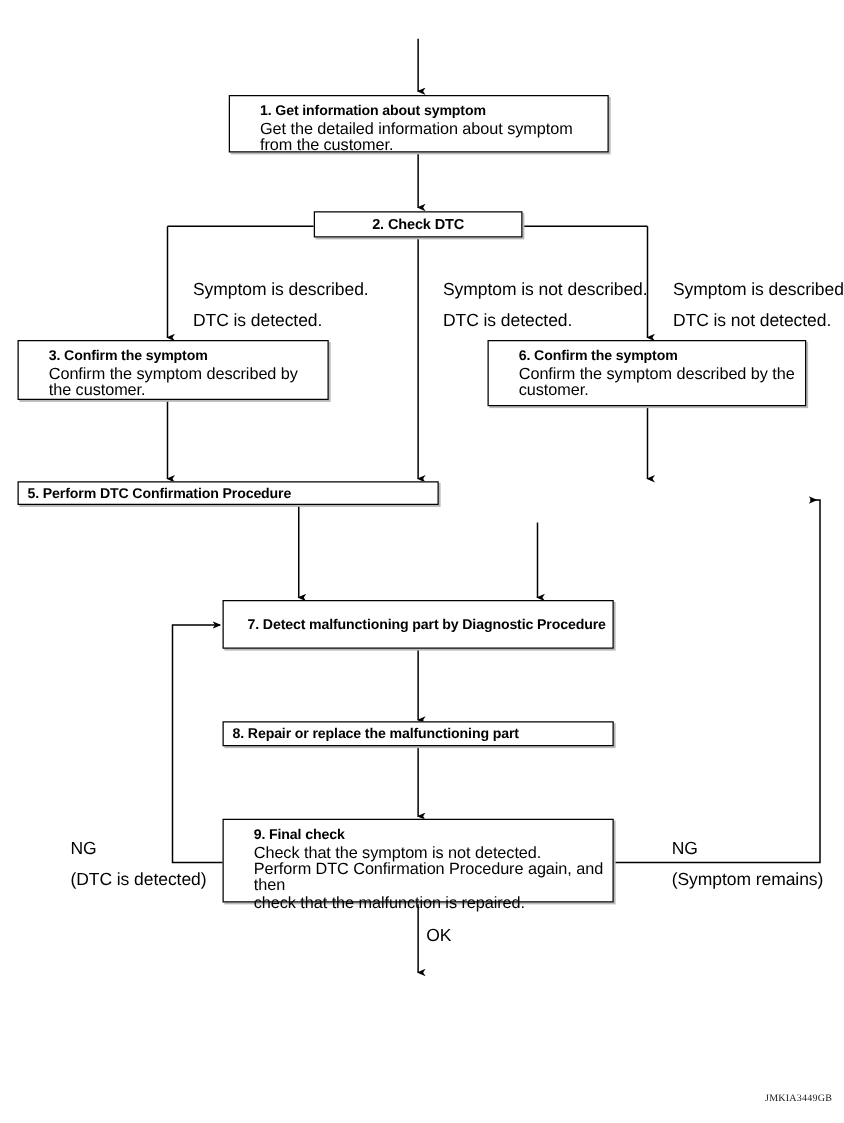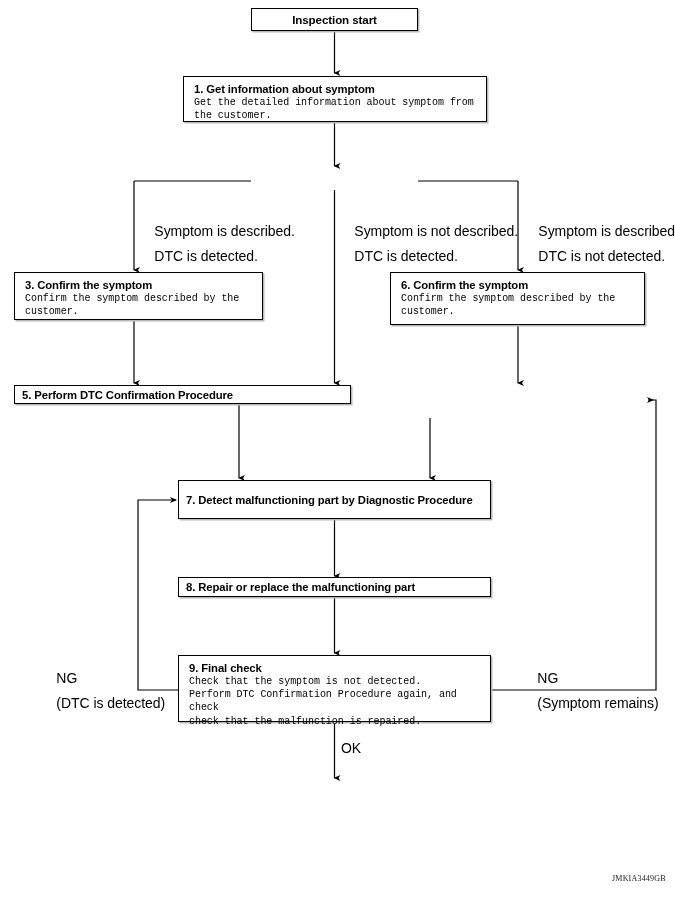--- a/index.html
+++ b/index.html
@@ -35,36 +35,35 @@
     background: #ffffff;
     box-shadow: 1.5px 1.5px 0 0 #b9b9b9;
   }
   .node-title {
     font-weight: bold;
     font-size: 11.3px;
     line-height: 14px;
     letter-spacing: -0.1px;
   }
   .node-body {
-    font-size: 10px;
+    font-size: 13px;
     line-height: 13.2px;
     letter-spacing: -0.05px;
-    font-family: Liberation Mono, monospace;
   }
   .terminal {
     display: flex;
     align-items: center;
     justify-content: center;
   }
   .terminal .node-title {
     font-size: 11.6px;
     text-align: center;
   }
   .padded {
-    padding: 5px 7px 5px 10px;
+    padding: 5px 7px 5px 24px;
   }
   .edge-label {
     position: absolute;
     font-size: 14px;
     line-height: 12.6px;
     letter-spacing: -0.05px;
     white-space: pre;
   }
   .figure-id {
     position: absolute;
@@ -122,29 +121,29 @@
       <path d="M334.5,597 L334.5,653" marker-end="url(#arrow-down)"></path>
 
       <path d="M334.5,722 L334.5,778" marker-end="url(#arrow-down)"></path>
 
       <path d="M179,690 L138,690 L138,500 L176,500" marker-end="url(#arrow-right)"></path>
 
       <path d="M490,690 L656,690 L656,400 L648,400" marker-end="url(#arrow-left)"></path>
     </g>
   </svg>
 
-  <div class="node terminal" style="left:251px; top:8px; width:167px; height:23px;">
-    <span class="node-title">Inspection start</span>
-  </div>
 
   <div class="node padded" style="left:183px; top:76px; width:304px; height:46px;">
     <div class="node-title">1. Get information about symptom</div>
     <div class="node-body">Get the detailed information about symptom from the customer.</div>
   </div>
 
+  <div class="node terminal" style="left:251px; top:169px; width:167px; height:21px;">
+    <span class="node-title">2. Check DTC</span>
+  </div>
 
   <div class="edge-label" style="left:139px; top:212px;">
     <span>Symptom is described.</span><br>
     <span>DTC is detected.</span>
   </div>
   <div class="edge-label" style="left:339px; top:212px;">
     <span>Symptom is not described.</span><br>
     <span>DTC is detected.</span>
   </div>
   <div class="edge-label" style="left:523px; top:212px;">
@@ -160,32 +159,32 @@
   <div class="node padded" style="left:390px; top:272px; width:255px; height:53px;">
     <div class="node-title">6. Confirm the symptom</div>
     <div class="node-body">Confirm the symptom described by the customer.</div>
   </div>
 
   <div class="node" style="left:14px; top:385px; width:337px; height:19px; display:flex; align-items:center; padding-left:7px;">
     <span class="node-title">5. Perform DTC Confirmation Procedure</span>
   </div>
 
 
-  <div class="node" style="left:178px; top:480px; width:313px; height:39px; display:flex; align-items:center; padding-left:7px;">
+  <div class="node" style="left:178px; top:480px; width:313px; height:39px; display:flex; align-items:center; padding-left:19px;">
     <span class="node-title hang">7. Detect malfunctioning part by Diagnostic Procedure</span>
   </div>
 
   <div class="node" style="left:178px; top:577px; width:313px; height:20px; display:flex; align-items:center; padding-left:7px;">
     <span class="node-title">8. Repair or replace the malfunctioning part</span>
   </div>
 
   <div class="node padded" style="left:178px; top:655px; width:313px; height:67px;">
     <div class="node-title">9. Final check</div>
     <div class="node-body">Check that the symptom is not detected.</div>
-    <div class="node-body">Perform DTC Confirmation Procedure again, and check</div>
+    <div class="node-body">Perform DTC Confirmation Procedure again, and then</div>
     <div class="node-body">check that the malfunction is repaired.</div>
   </div>
 
   <div class="edge-label" style="left:41px; top:659px;">
     <span>NG</span><br>
     <span>(DTC is detected)</span>
   </div>
   <div class="edge-label" style="left:522px; top:659px;">
     <span>NG</span><br>
     <span>(Symptom remains)</span>

